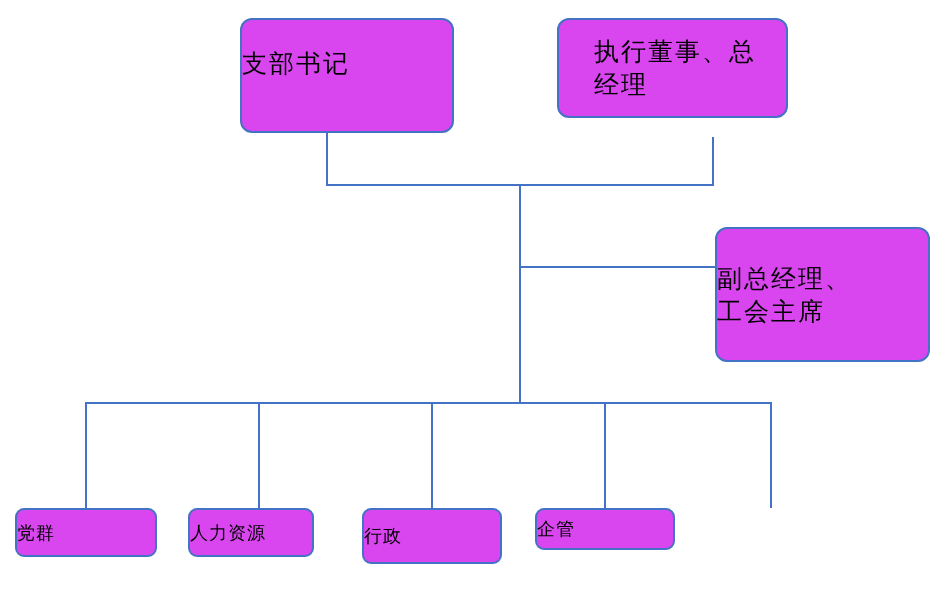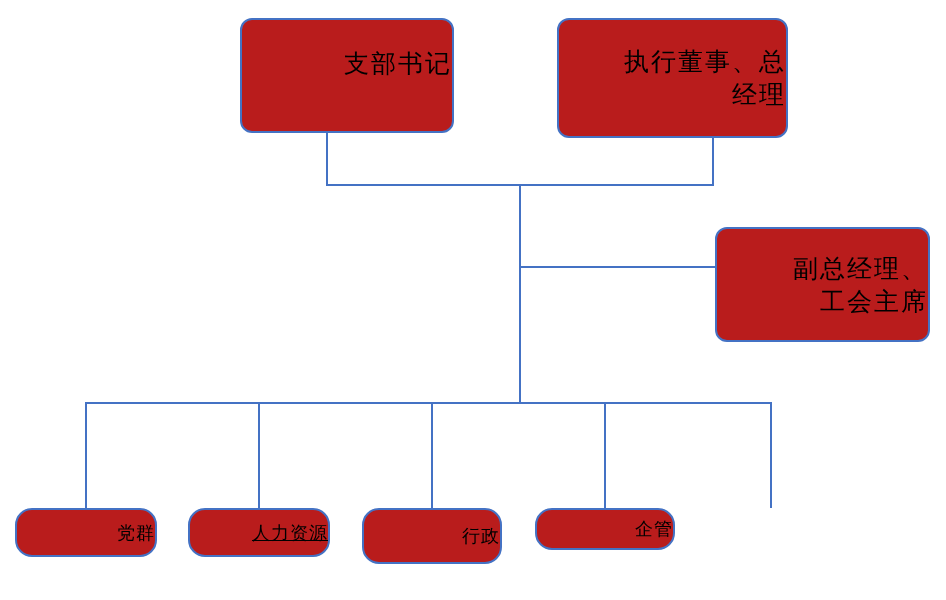--- a/index.html
+++ b/index.html
@@ -8,54 +8,54 @@
     position: relative;
     width: 946px;
     height: 600px;
     background: #ffffff;
     overflow: hidden;
     font-family: "Liberation Sans", "DejaVu Sans", sans-serif;
     color: #000000;
   }
   .node {
     position: absolute;
-    background: #b91c1c;
+    background: #d946ef;
     border: 2px solid #4472c4;
     border-radius: 12px;
     display: flex;
     flex-direction: column;
-    align-items: flex-end;
+    align-items: flex-start;
     justify-content: center;
     text-align: center;
     color: #000000;
   }
   .node-lg {
     font-size: 25px;
     line-height: 33px;
     letter-spacing: 2px;
   }
   .node-top-aligned {
     justify-content: flex-start;
     padding-top: 27px;
   }
   .node-sm {
     font-size: 18px;
     line-height: 22px;
     letter-spacing: 1px;
-    border-radius: 17px;
+    border-radius: 9px;
   }
   .line {
     position: absolute;
     background: #4472c4;
   }
   .n-branch-secretary   { left: 240px; top: 18px;  width: 214px; height: 115px; }
-  .n-exec-director      { left: 557px; top: 18px;  width: 231px; height: 120px; }
-  .n-deputy-gm          { left: 715px; top: 227px; width: 215px; height: 115px; }
+  .n-exec-director      { left: 557px; top: 18px;  width: 231px; height: 100px; padding-left: 35px; }
+  .n-deputy-gm          { left: 715px; top: 227px; width: 215px; height: 135px; }
   .n-party-mass         { left: 15px;  top: 508px; width: 142px; height: 49px; }
-  .n-hr                 { left: 188px; top: 508px; width: 142px; height: 49px; text-decoration: underline; }
+  .n-hr                 { left: 188px; top: 508px; width: 126px; height: 49px; }
   .n-admin              { left: 362px; top: 508px; width: 140px; height: 56px; }
   .n-ent-mgmt           { left: 535px; top: 508px; width: 140px; height: 42px; }
   .n-finance            { left: 700px; top: 508px; width: 142px; height: 49px; }
 
   .l-v-branch-secretary { left: 326px; top: 132px; width: 2px;   height: 53px; }
   .l-v-exec-director    { left: 712px; top: 137px; width: 2px;   height: 48px; }
   .l-h-top-bus          { left: 326px; top: 184px; width: 388px; height: 2px; }
   .l-v-trunk            { left: 519px; top: 185px; width: 2px;   height: 219px; }
   .l-h-deputy-branch    { left: 521px; top: 266px; width: 194px; height: 2px; }
   .l-h-bottom-bus       { left: 85px;  top: 402px; width: 687px; height: 2px; }

